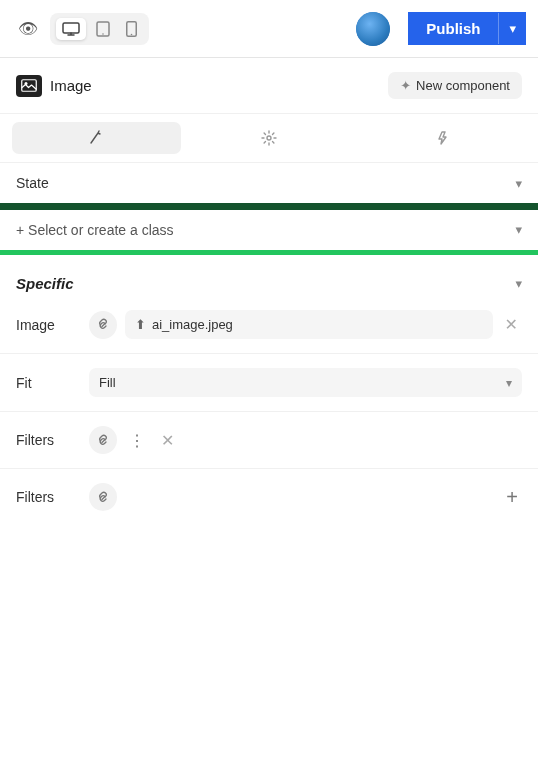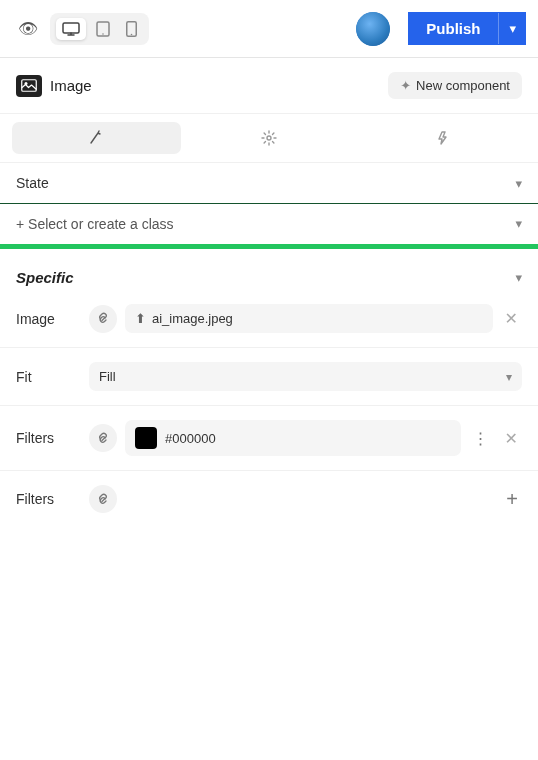--- a/index.html
+++ b/index.html
@@ -170,21 +170,21 @@
     .tab-btn.active {
       background: #f0f0f0;
     }
 
     
     .dropdown-row {
       display: flex;
       align-items: center;
       justify-content: space-between;
       padding: 12px 16px;
-      border-bottom: 1px solid #14532d;
+      border-bottom: 7px solid #14532d;
       cursor: pointer;
     }
     .dropdown-label {
       font-size: 14px;
       color: #333;
     }
     .dropdown-chevron {
       color: #888;
       font-size: 13px;
     }
@@ -436,24 +436,20 @@
   <div class="divider"></div>
 
   <div class="prop-row">
     <span class="prop-label">Filters</span>
     <button class="prop-icon-btn">
       <svg width="13" height="13" viewBox="0 0 13 13" fill="none">
         <path d="M5 8.5L8 5.5M3.5 7C2.5 6 2.5 4.5 3.5 3.5L5 2C6 1 7.5 1 8.5 2C9.5 3 9.5 4.5 8.5 5.5L8 6" stroke="#777" stroke-width="1.3" stroke-linecap="round"></path>
         <path d="M8 5.5C7 4.5 5.5 4.5 4.5 5.5L4 6C3 7 3 8.5 4 9.5C5 10.5 6.5 10.5 7.5 9.5L9 8" stroke="#777" stroke-width="1.3" stroke-linecap="round"></path>
       </svg>
     </button>
-    <div class="prop-input-box" style="gap:8px;">
-      <div class="color-swatch"></div>
-      <span class="overlay-value">#000000</span>
-    </div>
     <button class="dots-btn">⋮</button>
     <button class="prop-close-btn">✕</button>
   </div>
 
   <div class="divider"></div>
 
   <div class="prop-row">
     <span class="prop-label">Filters</span>
     <button class="prop-icon-btn">
       <svg width="13" height="13" viewBox="0 0 13 13" fill="none">

